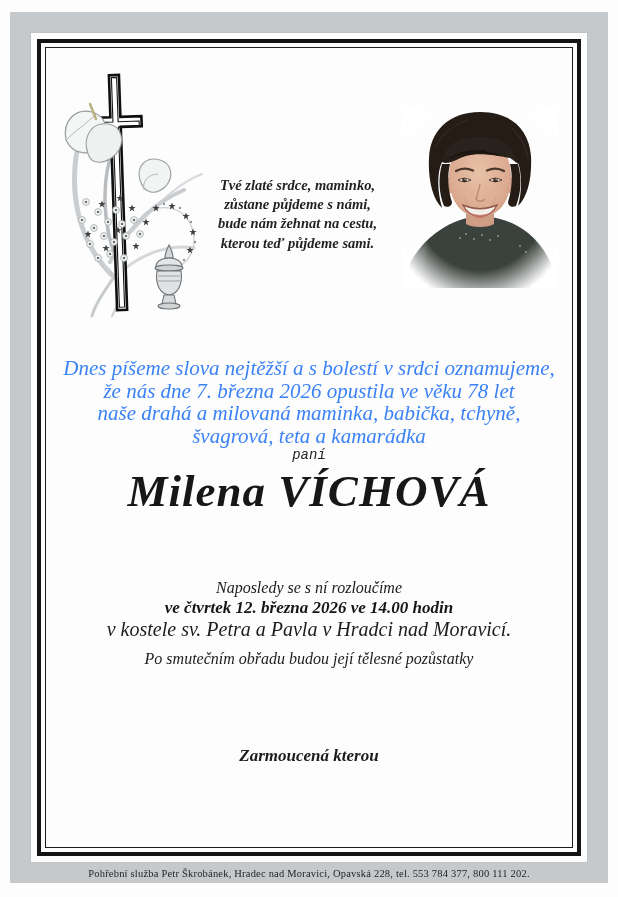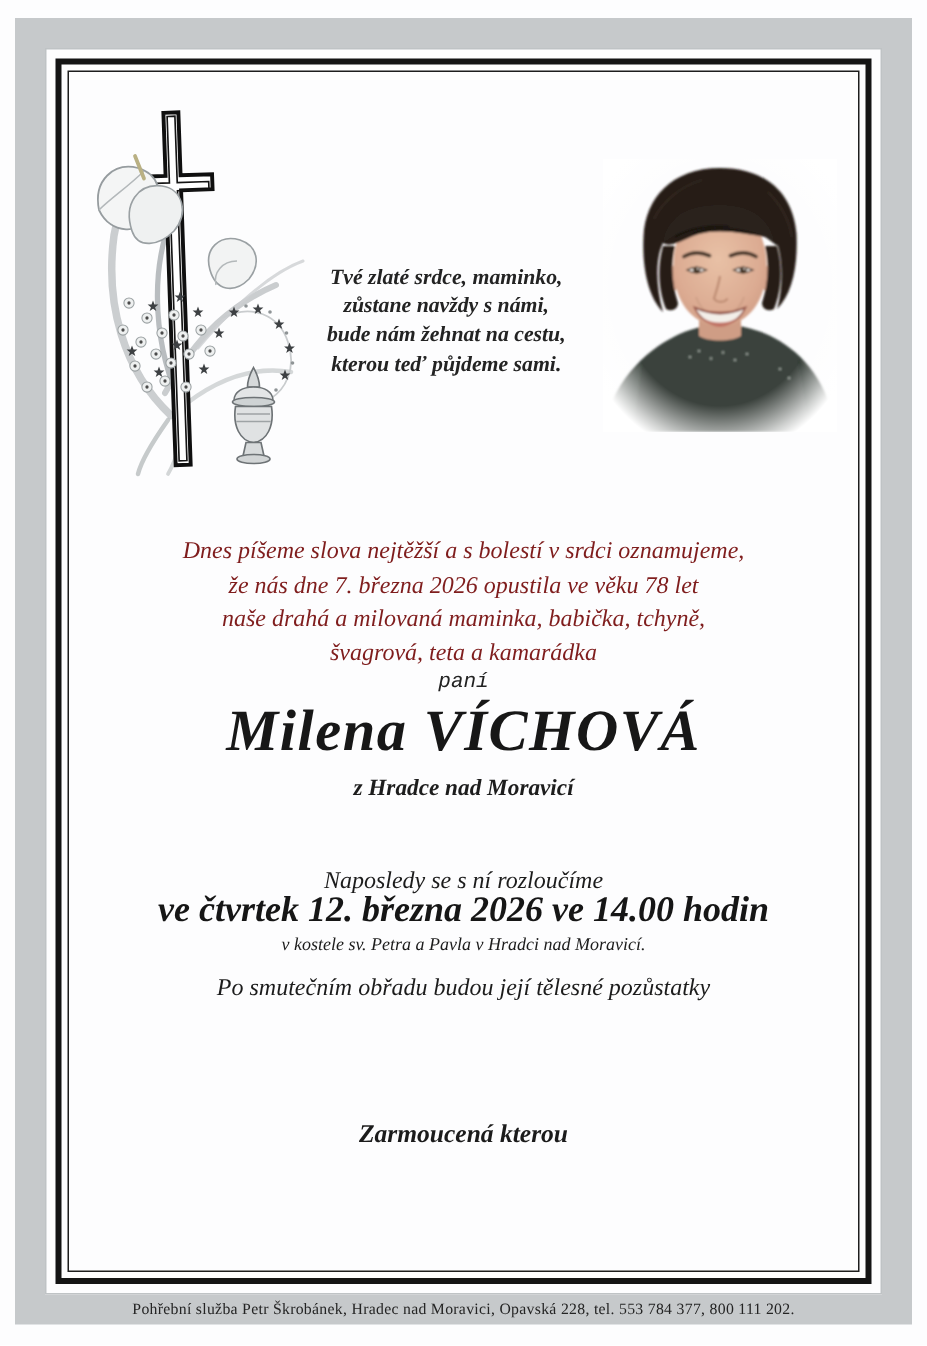--- a/index.html
+++ b/index.html
@@ -25,32 +25,32 @@
     border:1px solid #1d1d1d;
   }
   .txt{position:absolute;text-align:center;font-style:italic;}
   .poem{
     left:150px;top:176px;width:295px;
     font-size:14.5px;line-height:19.2px;font-weight:bold;
     color:#232323;
   }
   .announce{
     left:60px;top:357px;width:498px;
-    font-size:16px;line-height:22.5px;
-    color:#7f1d1d;
+    font-size:21px;line-height:22.5px;
+    color:#3b82f6;
   }
   .honorific{left:60px;top:447px;width:498px;font-size:14px;color:#222;font-family:Liberation Mono, monospace;}
   .deceased-name{
     left:47px;top:465px;width:524px;
-    font-size:39px;font-weight:bold;letter-spacing:1px;color:#171717;
+    font-size:45px;font-weight:bold;letter-spacing:1px;color:#171717;
   }
   .origin{left:47px;top:517px;width:524px;font-size:15.5px;font-weight:bold;color:#1d1d1d;}
   .farewell-intro{left:60px;top:578px;width:498px;font-size:16px;line-height:20px;}
-  .farewell-datetime{left:47px;top:596px;width:524px;font-size:24px;line-height:23px;font-weight:bold;color:#161616;}
-  .farewell-location{left:60px;top:619px;width:498px;font-size:12px;line-height:21px;}
+  .farewell-datetime{left:47px;top:596px;width:524px;font-size:17px;line-height:23px;font-weight:bold;color:#161616;}
+  .farewell-location{left:60px;top:619px;width:498px;font-size:20px;line-height:21px;}
   .cremation{left:60px;top:648px;width:498px;font-size:16px;line-height:22.5px;}
   .signature{left:47px;top:746px;width:524px;font-size:17px;font-weight:bold;color:#1b1b1b;}
   .footer-band-text{
     position:absolute;left:30px;right:30px;bottom:14px;height:20px;
     display:flex;align-items:center;justify-content:center;
     font-size:10.5px;font-style:normal;color:#242424;letter-spacing:0.2px;
     z-index:3;
   }
   .art-cross{position:absolute;left:52px;top:62px;width:185px;height:260px;}
   .art-portrait{position:absolute;left:402px;top:106px;width:156px;height:182px;}
@@ -223,35 +223,34 @@
         <path d="M61,99 Q78,106 95,99" fill="none" stroke="#8e4f44" stroke-width="1.2"></path>
         <path d="M66,106 Q78,112 90,106 Q84,112 78,112 Q72,112 66,106 Z" fill="#c27163" opacity="0.85"></path>
       </g>
 
       <rect x="0" y="0" width="156" height="182" fill="url(#fade)"></rect>
     </svg>
   </div>
 
   <div class="txt poem">
     <div>Tvé zlaté srdce, maminko,</div>
-    <div>zůstane navždy s námi,</div>
+    <div>zůstane půjdeme s námi,</div>
     <div>bude nám žehnat na cestu,</div>
     <div>kterou teď půjdeme sami.</div>
   </div>
 
   <div class="txt announce">
     <div>Dnes píšeme slova nejtěžší a s bolestí v srdci oznamujeme,</div>
     <div>že nás dne 7. března 2026 opustila ve věku 78 let</div>
     <div>naše drahá a milovaná maminka, babička, tchyně,</div>
     <div>švagrová, teta a kamarádka</div>
   </div>
 
   <div class="txt honorific">paní</div>
   <div class="txt deceased-name">Milena VÍCHOVÁ</div>
-  <div class="txt origin">z Hradce nad Moravicí</div>
 
   <div class="txt farewell-intro">Naposledy se s ní rozloučíme</div>
   <div class="txt farewell-datetime">ve čtvrtek 12. března 2026 ve 14.00 hodin</div>
   <div class="txt farewell-location">v kostele sv. Petra a Pavla v Hradci nad Moravicí.</div>
 
   <div class="txt cremation">
     <div>Po smutečním obřadu budou její tělesné pozůstatky</div>
   </div>
 
   <div class="txt signature">Zarmoucená kterou</div>

